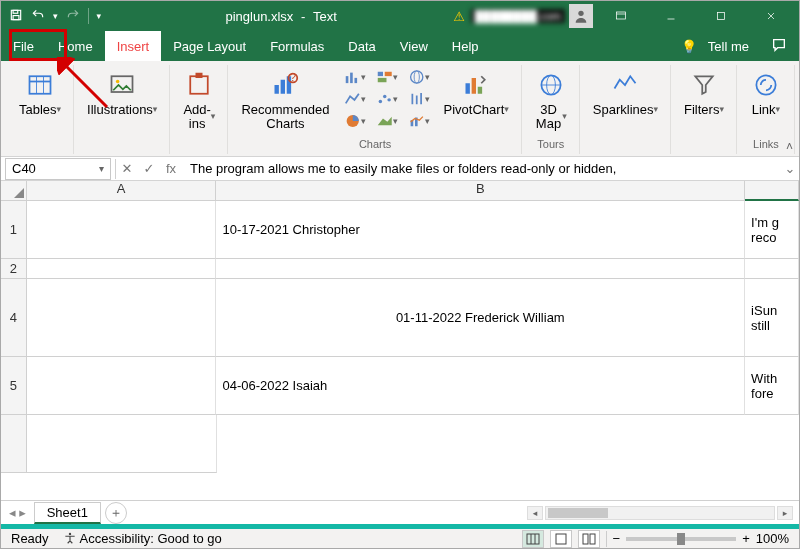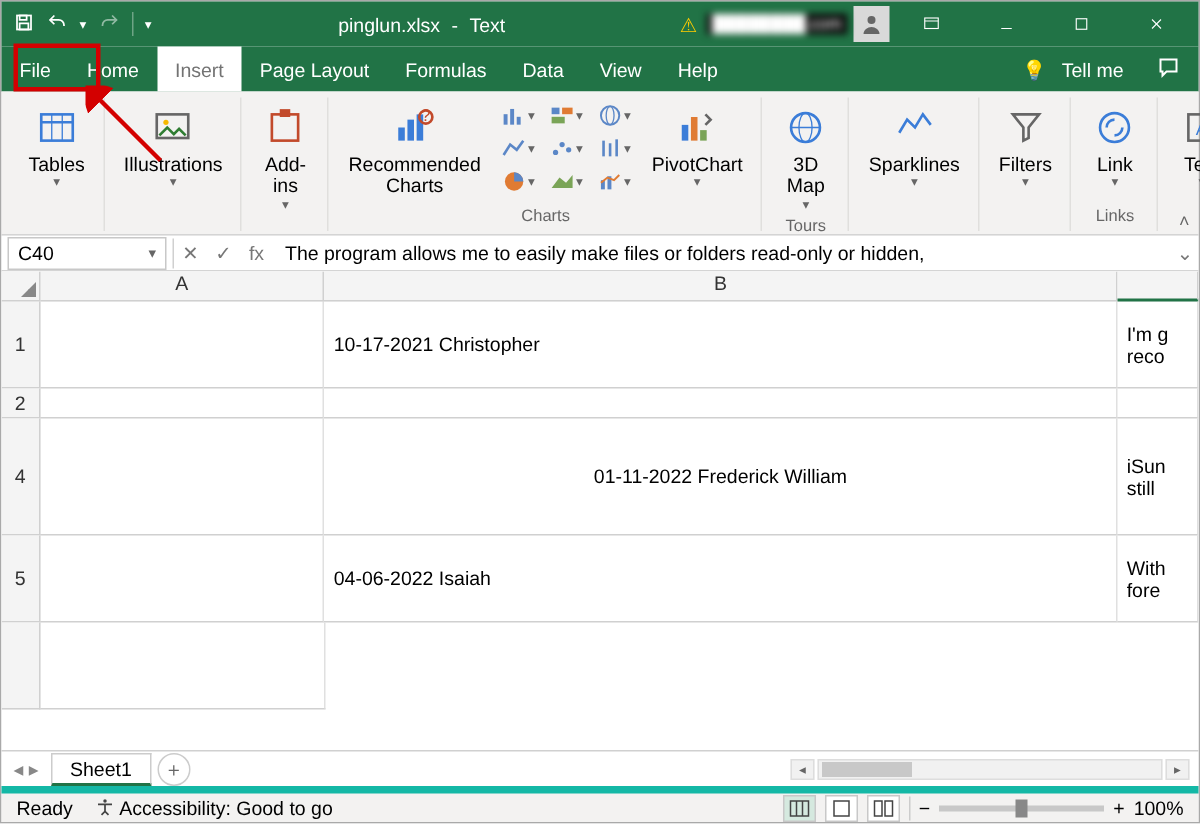--- a/index.html
+++ b/index.html
@@ -14,32 +14,32 @@
   .title-right { display: flex; align-items: center; gap: 6px; padding-right: 6px; }
   .user-box { display:flex; align-items:center; gap:4px; }
   .user-email { background:#0d0d0d; color:#fff; padding:1px 4px; font-size:11px; filter: blur(2.5px); }
   .avatar { width:24px; height:24px; background:#d9d9d9; display:flex; align-items:center; justify-content:center; }
   .avatar svg{ width:16px; height:16px; fill:#666; }
   .win-btn { width: 44px; height: 30px; display:flex; align-items:center; justify-content:center; cursor:pointer; }
   .win-btn svg{ width:12px; height:12px; stroke:#fff; stroke-width:1.5; fill:none;}
 
   .tabbar { height: 30px; background: #217346; display: flex; align-items: stretch; }
   .tab { padding: 0 12px; display:flex; align-items:center; color:#fff; cursor:pointer; }
-  .tab.active { background:#fff; color:#737373; }
+  .tab.active { background:#fff; color:#ef4444; }
   .tab-right { margin-left:auto; display:flex; align-items:center; gap:10px; padding-right:12px; color:#fff;}
   .file-highlight { position:absolute; top:28px; left:8px; width:58px; height:32px; border:3px solid #d30000; pointer-events:none; z-index:5;}
 
   .ribbon { height: 96px; background: #f3f2f1; border-bottom:1px solid #d4d4d4; display:flex; padding:4px 6px 2px 6px; gap:1px; position:relative;}
   .group { display:flex; flex-direction:column; align-items:center; border-right:1px solid #e0dfdd; padding:2px 8px; }
   .group-body { flex:1; display:flex; align-items:flex-start; gap:10px; }
   .group-label { font-size: 11px; color:#666; padding:2px 0; }
   .btn { display:flex; flex-direction:column; align-items:center; gap:2px; cursor:pointer; padding:2px 4px; }
   .btn .icon-box { width:32px; height:32px; display:flex; align-items:center; justify-content:center; }
   .btn .icon-box svg{ width:28px; height:28px; }
-  .btn .label { font-size:12px; text-align:center; line-height:1.1; display:flex; flex-direction:column; align-items:center; gap:0;}
+  .btn .label { font-size:12px; text-align:center; line-height:1.1; display:flex; flex-direction:row; align-items:center; gap:0;}
   .caret { font-size:9px; color:#666; }
   .small-grid .mini, .small-col .mini{ width:22px; height:20px; display:flex; align-items:center; justify-content:center;}
   .small-col { display:flex; flex-direction:column; gap:2px;}
   .ribbon-collapse { position:absolute; right:6px; bottom:2px; color:#666; cursor:pointer; font-size:12px;}
 
   .formula-bar { height: 24px; background: #fff; border-bottom:1px solid #d4d4d4; display:flex; align-items:center; }
   .name-box { width:106px; height:22px; border:1px solid #c8c8c8; display:flex; align-items:center; padding:0 6px; margin:0 4px; background:#fff;}
   .name-box .caret2{ margin-left:auto; color:#666; font-size:10px;}
   .fb-btn { width:22px; height:22px; display:flex; align-items:center; justify-content:center; color:#777; }
   .fb-input { flex:1; border:none; padding:0 8px; font-size:13px; outline:none; color:#000; }

